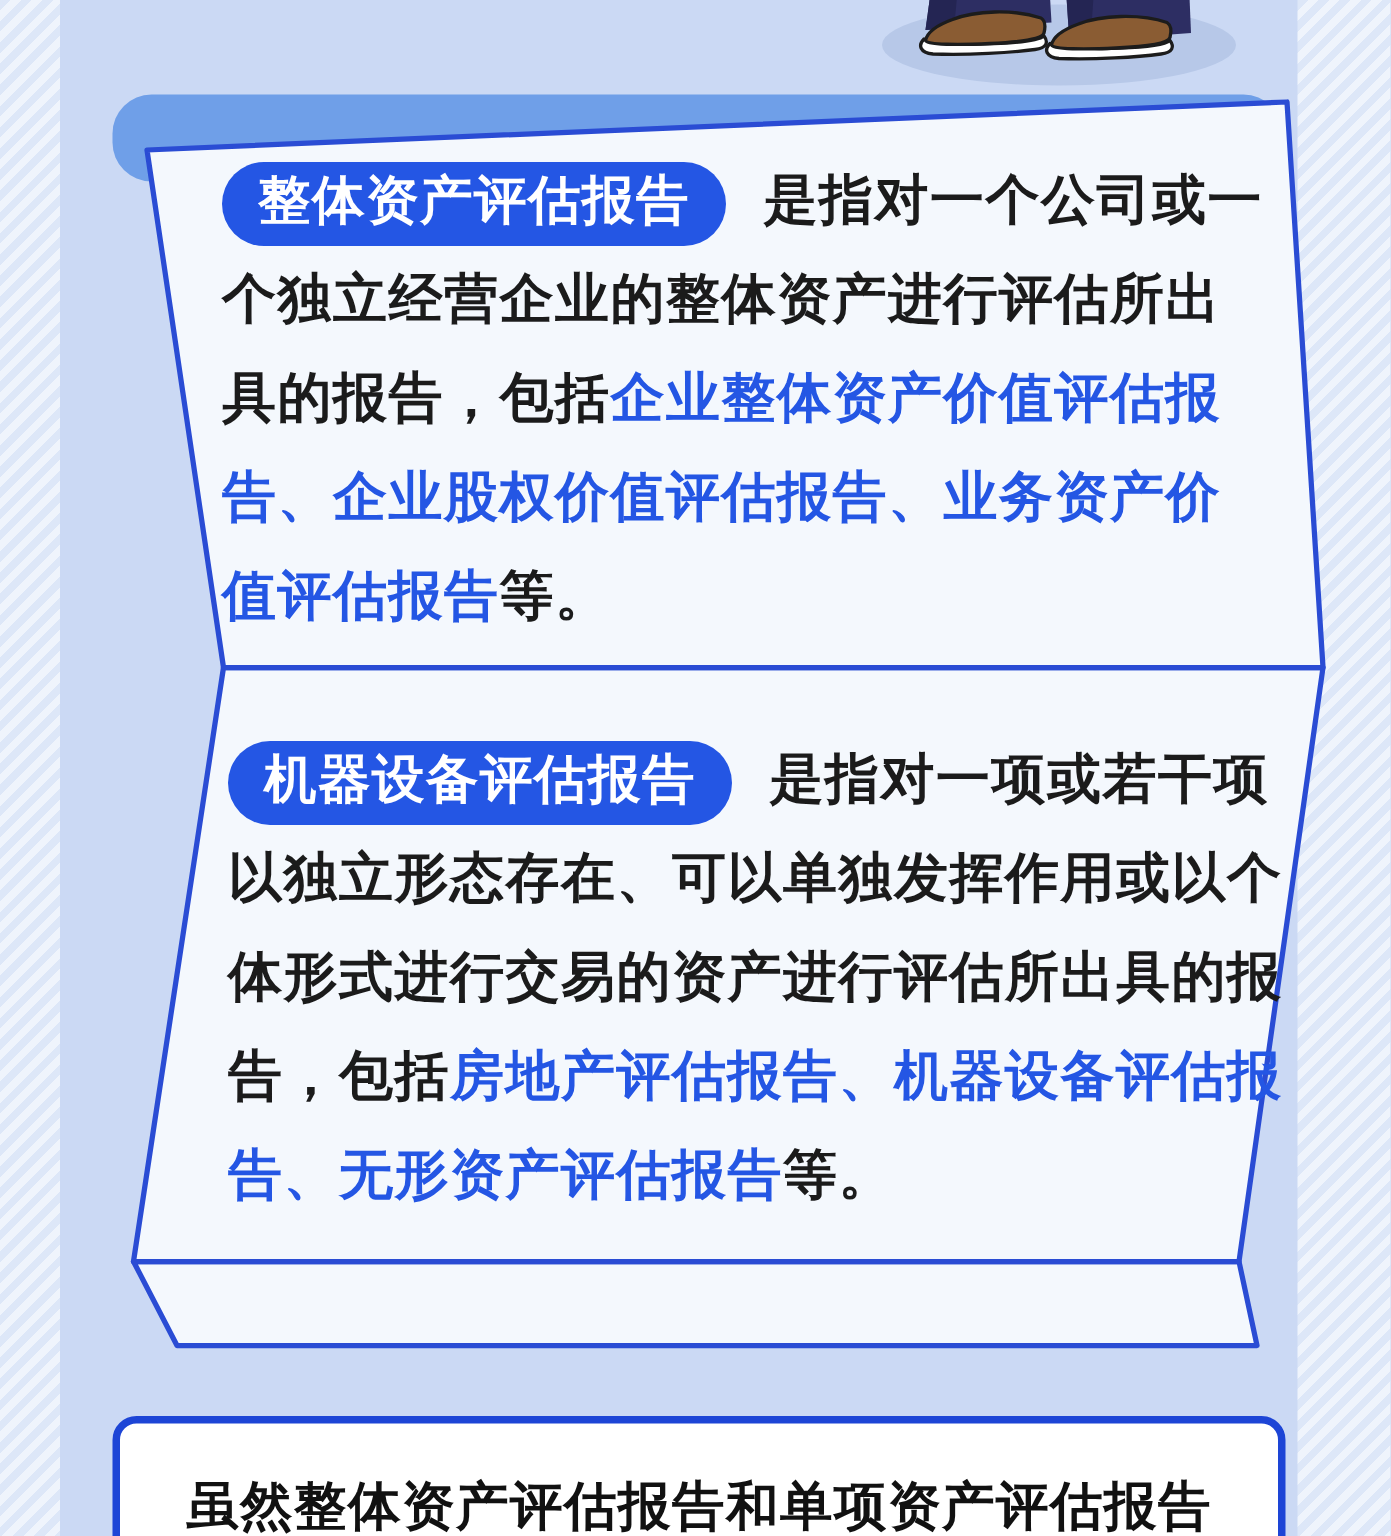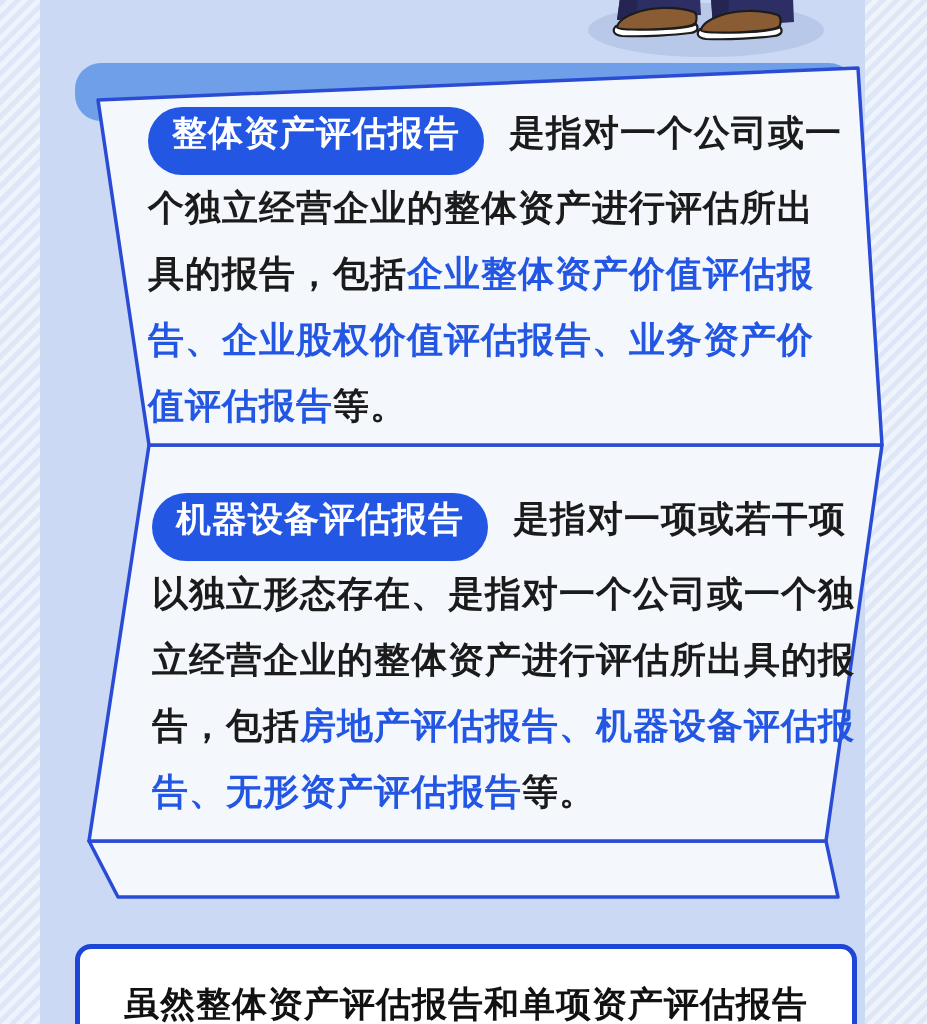--- a/index.html
+++ b/index.html
@@ -27,21 +27,21 @@
   .section.s2{left:152px;top:486px;width:708px;}
   .section p{
     margin:0;
     font-size:36px;line-height:66px;letter-spacing:1px;
     font-weight:700;color:#1b1b1b;
   }
   .badge{
     display:inline-block;
     background:#2456e4;color:#ffffff;
     font-size:35px;font-weight:800;line-height:1.25;
-    padding:4px 24px 20px;border-radius:34px;
+    padding:4px 24px 8px;border-radius:34px;
     margin-right:14px;vertical-align:baseline;
   }
   .hl{color:#2456e4;font-weight:800;}
 
   .footer-card{
     position:absolute;left:75px;top:944px;width:782px;height:140px;
     box-sizing:border-box;
     background:#ffffff;
     border:5px solid #1d45d6;border-radius:16px;
   }
@@ -81,21 +81,21 @@
   <div class="section s1">
     <p>
       <span class="badge">整体资产评估报告</span>
       <span>是指对一个公司或一个独立经营企业的整体资产进行评估所出具的报告，包括</span><span class="hl">企业整体资产价值评估报告、企业股权价值评估报告、业务资产价值评估报告</span><span>等。</span>
     </p>
   </div>
 
   <div class="section s2">
     <p>
       <span class="badge">机器设备评估报告</span>
-      <span>是指对一项或若干项以独立形态存在、是指对一个公司或一个独立经营企业的整体资产进行评估所出具的报告，包括</span><span class="hl">房地产评估报告、机器设备评估报告、无形资产评估报告</span><span>等。</span>
+      <span>是指对一项或若干项以独立形态存在、可以单独发挥作用或以个体形式进行交易的资产进行评估所出具的报告，包括</span><span class="hl">房地产评估报告、机器设备评估报告、无形资产评估报告</span><span>等。</span>
     </p>
   </div>
 
   <div class="footer-card">
     <p>虽然整体资产评估报告和单项资产评估报告</p>
   </div>
 
 </div>
 
 </body></html>

